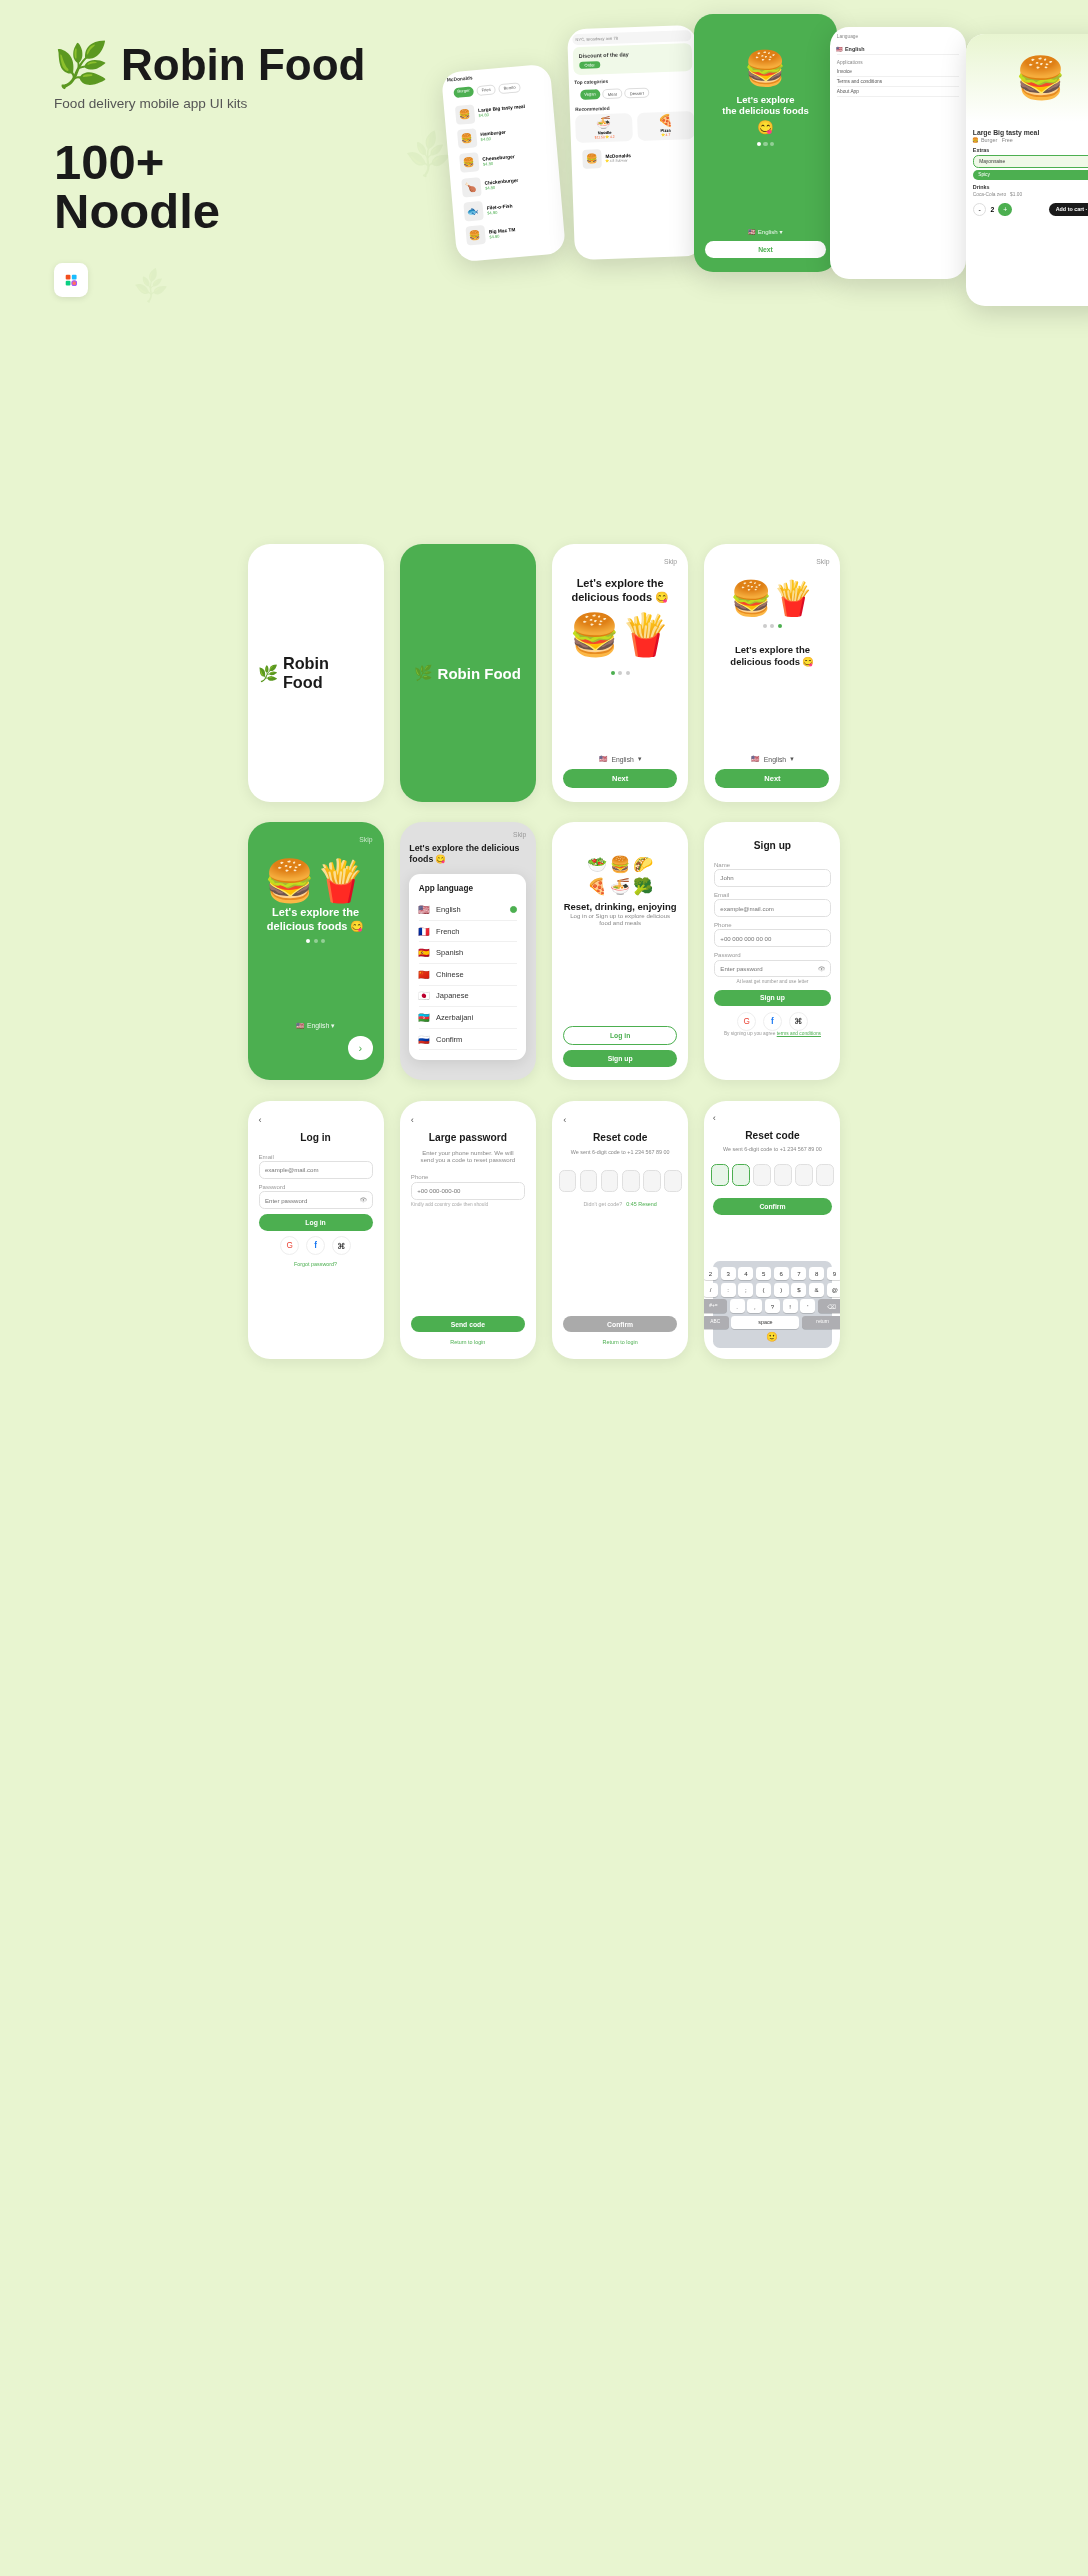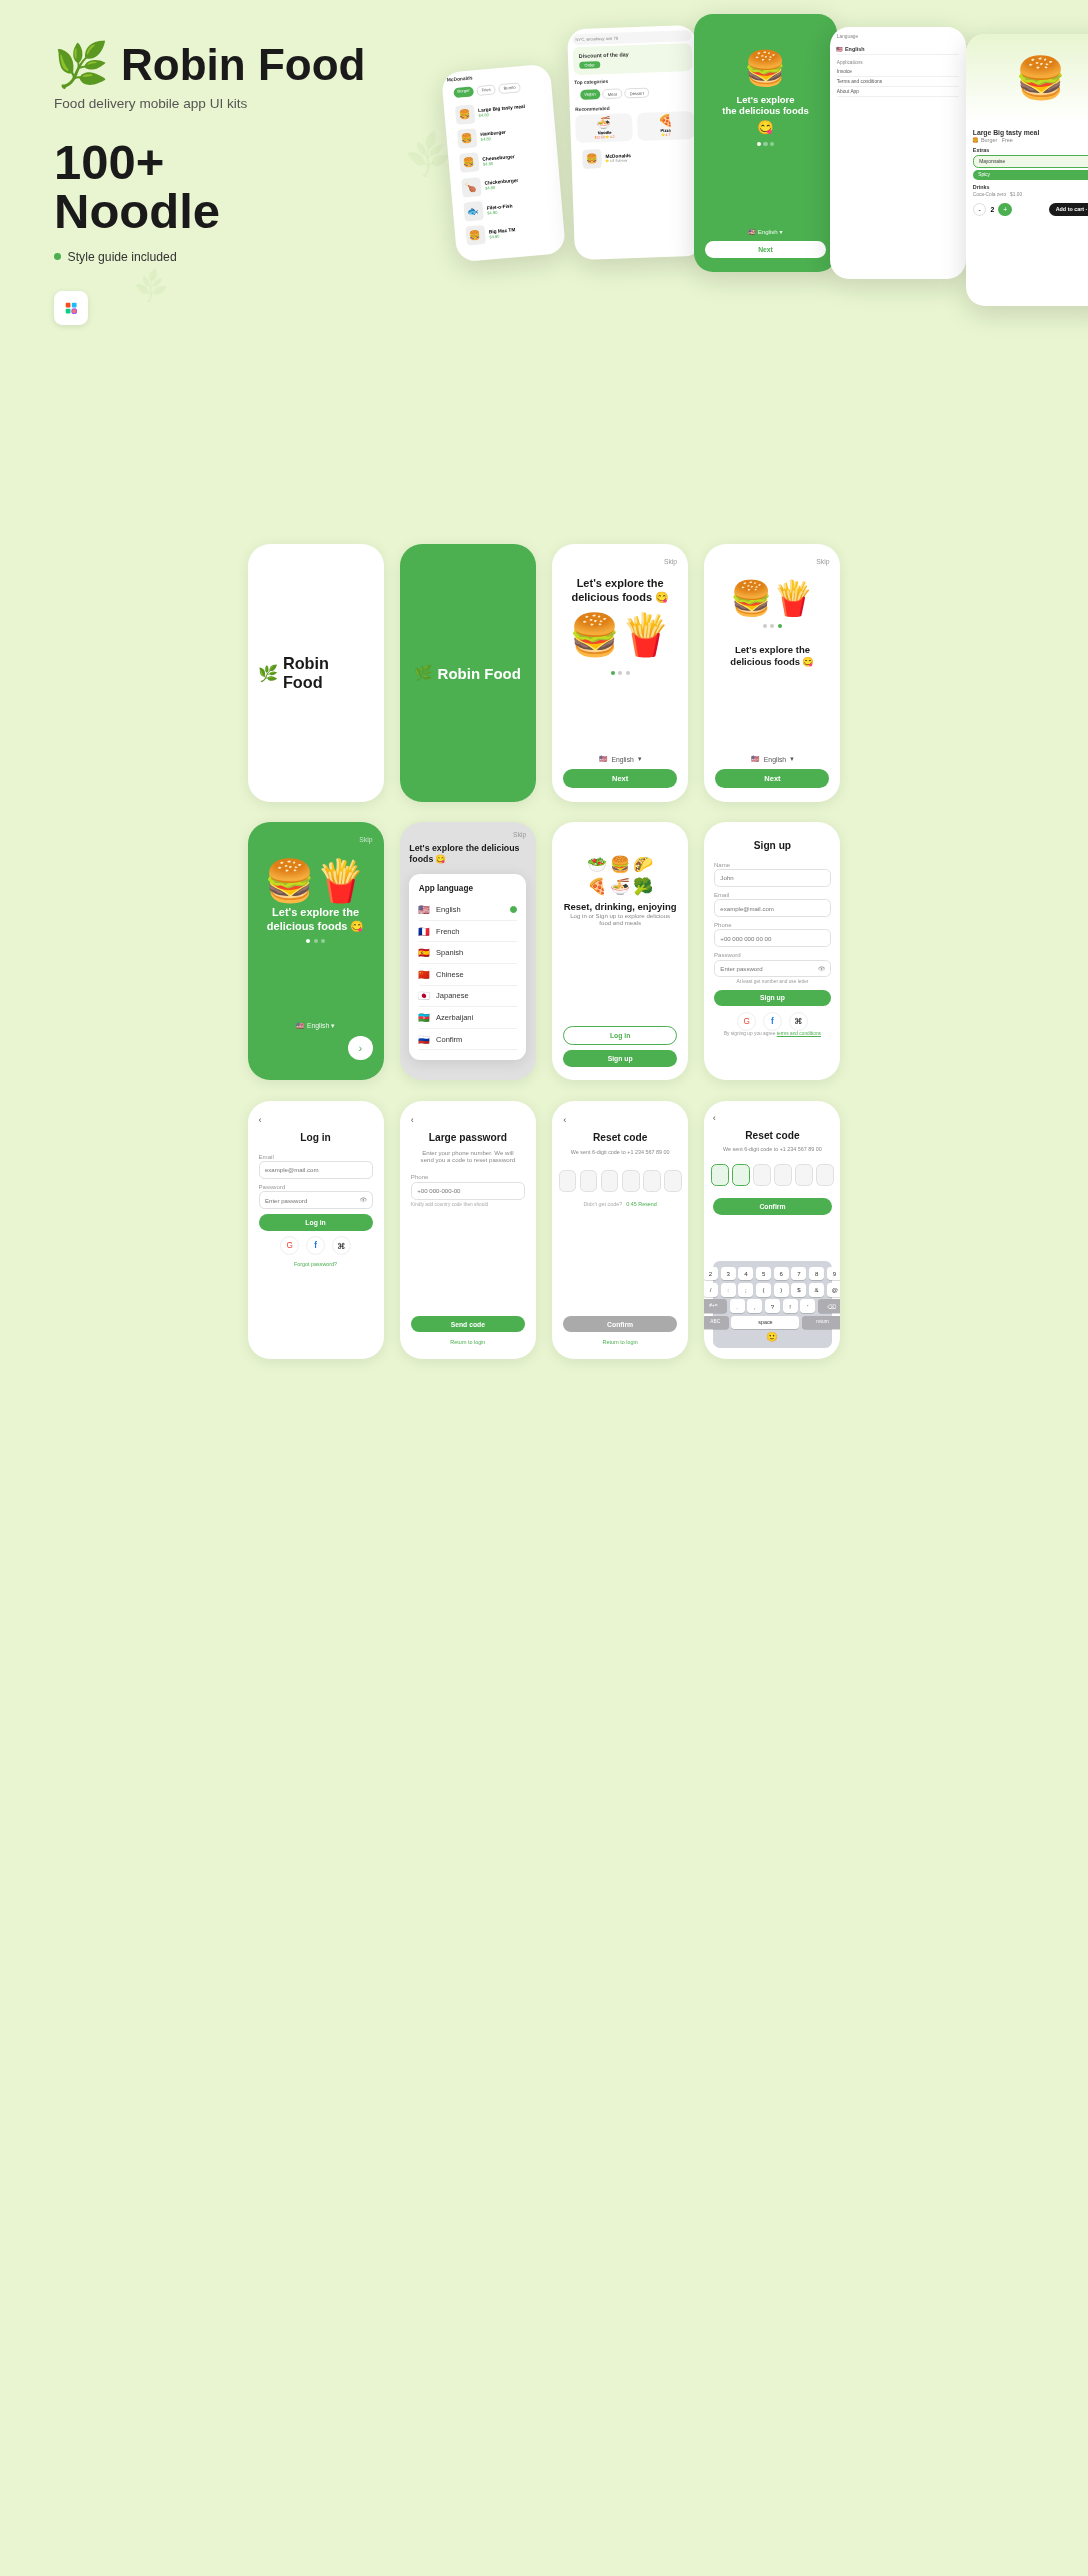--- a/index.html
+++ b/index.html
@@ -434,23 +434,20 @@
     <span>Robin Food</span>
   </h1>
   <p class="hero-subtitle">Food delivery mobile app UI kits</p>
 
   <div class="hero-screens">
     <span>100+</span><br>
     <span>Noodle</span>
   </div>
 
   <ul class="hero-features">
-    <li>
-      <span>Style guide included</span>
-    </li>
   </ul>
 
   <div class="figma-icon">
     <svg width="16.3" height="16.3" viewBox="0 0 24 24">
       <rect x="4" y="4" width="7" height="7" rx="1.5" fill="#F24E1E"></rect>
       <rect x="13" y="4" width="7" height="7" rx="1.5" fill="#1ABCFE"></rect>
       <rect x="4" y="13" width="7" height="7" rx="1.5" fill="#0ACF83"></rect>
       <rect x="13" y="13" width="7" height="7" rx="1.5" fill="#FF7262"></rect>
       <circle cx="16.5" cy="16.5" r="3.5" fill="none" stroke="#A259FF" stroke-width="1.5"></circle>
     </svg>

